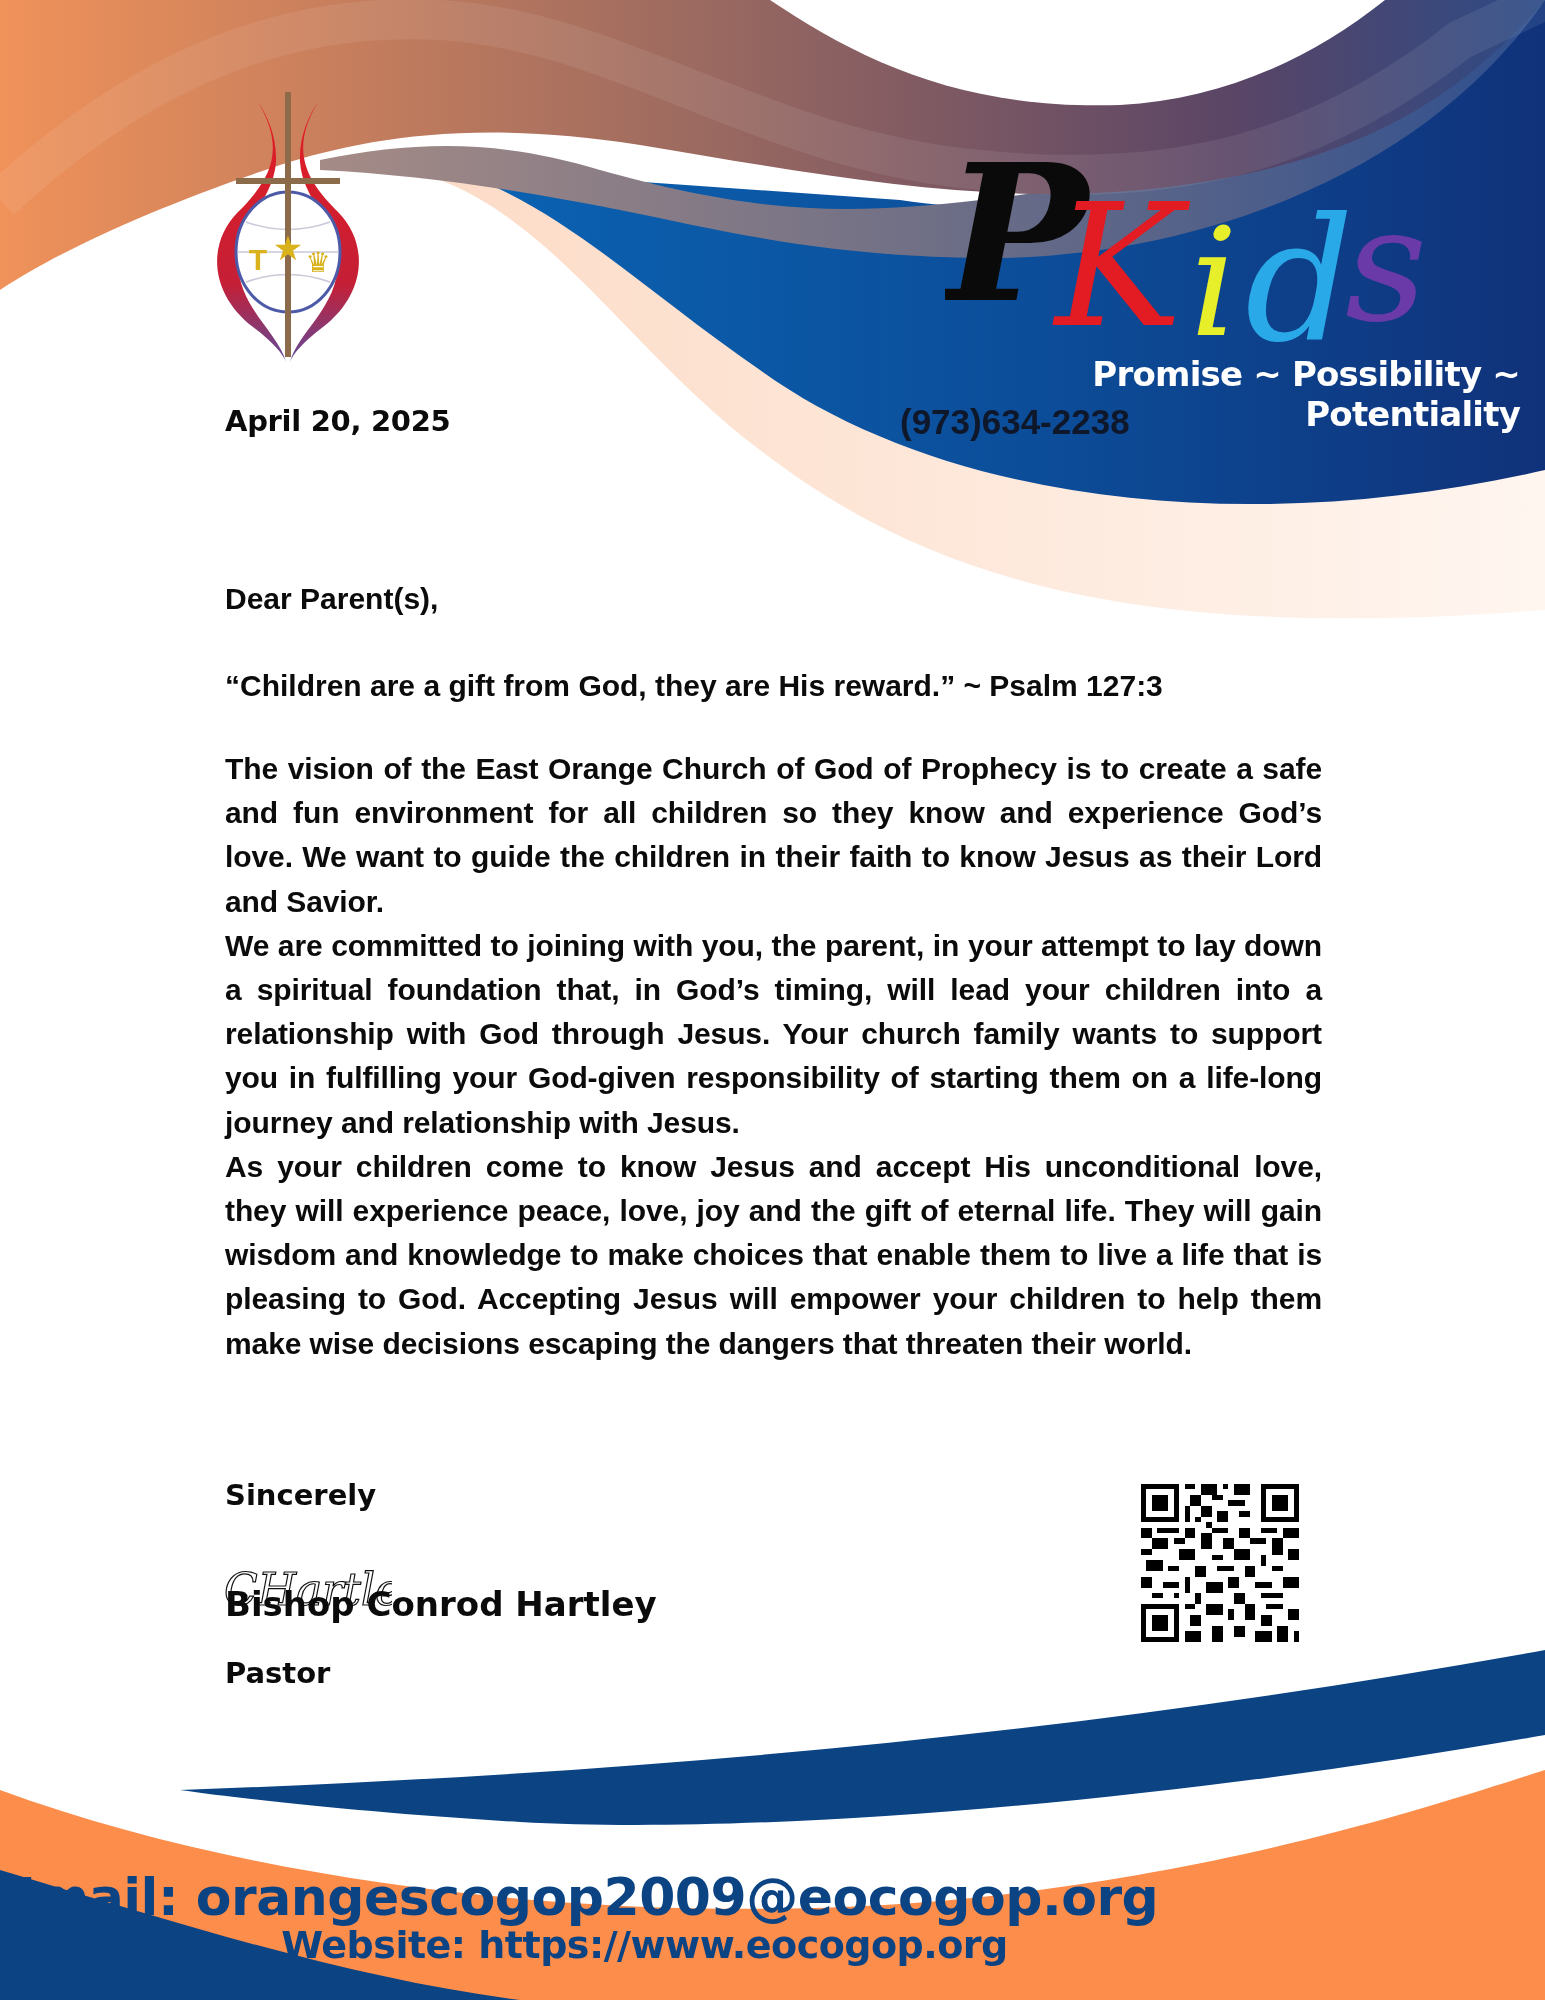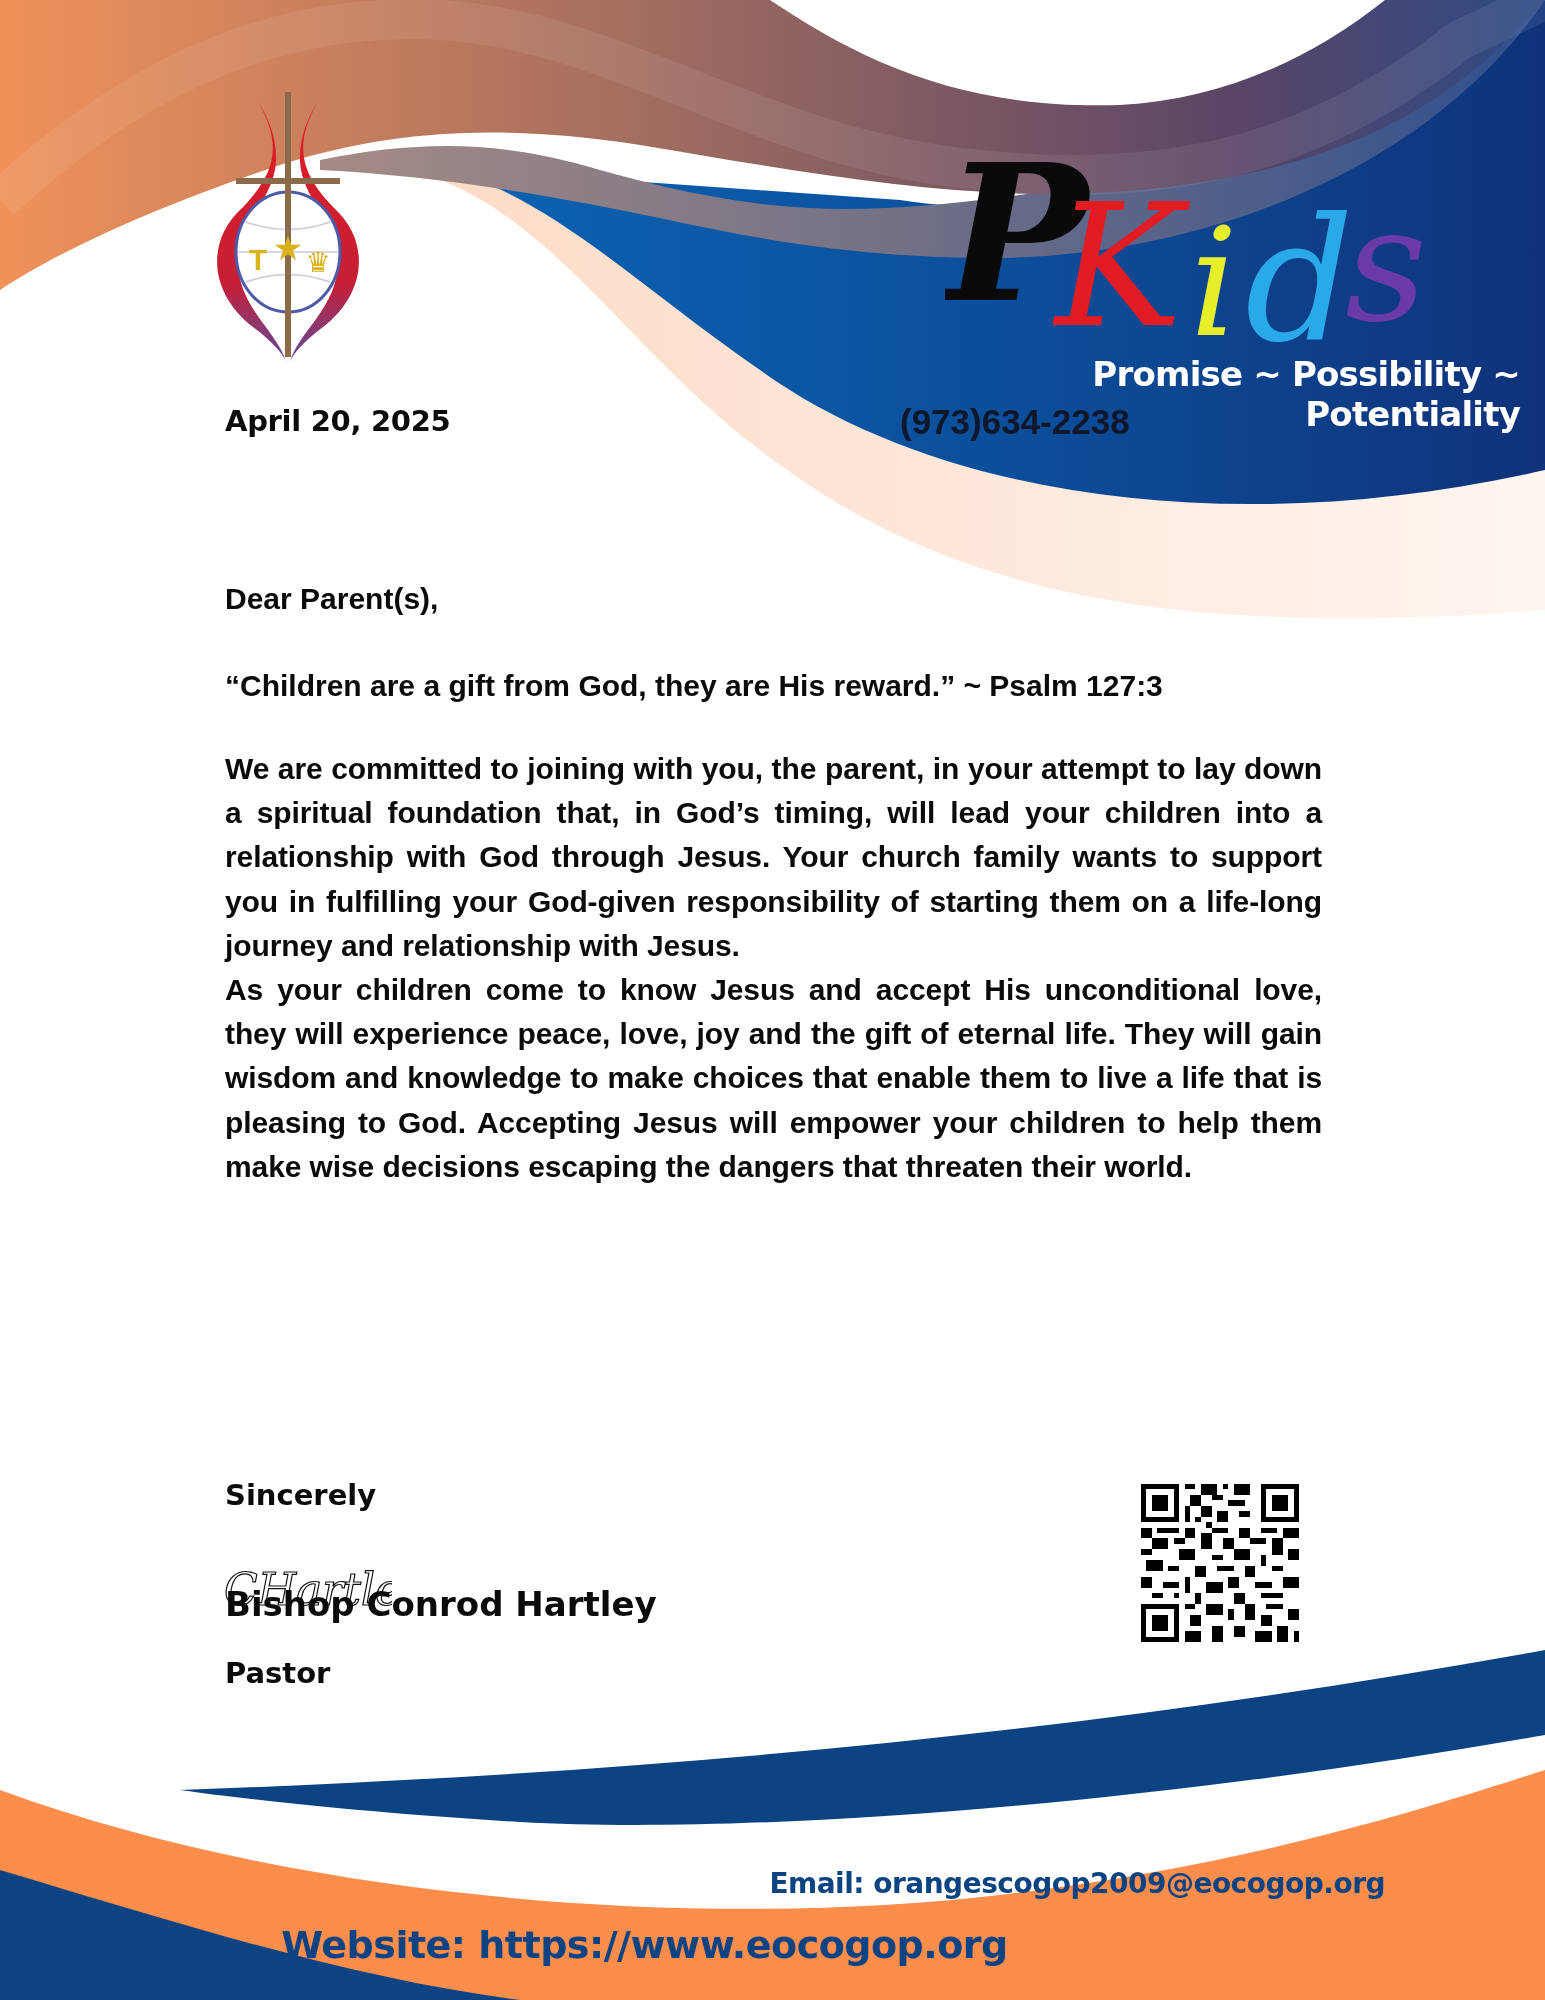--- a/index.html
+++ b/index.html
@@ -41,22 +41,22 @@
   .closing { left: 225px; top: 1478px; font-size: 29px; font-weight: bold; font-family: "DejaVu Sans", sans-serif; }
   .signature { left: 222px; top: 1555px; width: 170px; height: 70px; }
   .signer-name { left: 225px; top: 1584px; font-size: 34px; font-weight: bold; font-family: "DejaVu Sans", sans-serif; }
   .signer-title { left: 225px; top: 1656px; font-size: 29px; font-weight: bold; font-family: "DejaVu Sans", sans-serif; }
 
   
   .qr { left: 1140px; top: 1484px; width: 160px; height: 158px; }
 
   
   .footer-email {
-    left: 0; top: 1867px; width: 1385px; text-align: right;
-    color: #0b4383; font-weight: bold; font-size: 28px; font-family: "DejaVu Sans", sans-serif; letter-spacing: -0.5px;
+    left: 0; top: 1867px; width: 1385px; text-align: left;
+    color: #0b4383; font-weight: bold; font-size: 52px; font-family: "DejaVu Sans", sans-serif; letter-spacing: -0.5px;
   }
   .footer-web {
     left: 0; top: 1923px; width: 1289px; text-align: center;
     color: #0b4383; font-weight: bold; font-size: 38px; font-family: "DejaVu Sans", sans-serif; letter-spacing: -0.5px;
   }
 </style>
 </head>
 <body>
 
 <svg class="bg-svg" viewBox="0 0 1545 2000" xmlns="http://www.w3.org/2000/svg">
@@ -130,20 +130,21 @@
 </svg>
 
 <div class="layer tagline">Promise ~ Possibility ~ Potentiality</div>
 <div class="layer phone">(973)634-2238</div>
 
 <div class="layer date">April 20, 2025</div>
 <div class="layer greeting">Dear Parent(s),</div>
 <div class="layer quote">“Children are a gift from God, they are His reward.” ~ Psalm 127:3</div>
 
 <div class="layer body-text">
+  <p>The vision of the East Orange Church of God of Prophecy is to create a safe and fun environment for all children so they know and experience God’s love. We want to guide the children in their faith to know Jesus as their Lord and Savior.</p>
   <p>We are committed to joining with you, the parent, in your attempt to lay down a spiritual foundation that, in God’s timing, will lead your children into a relationship with God through Jesus. Your church family wants to support you in fulfilling your God-given responsibility of starting them on a life-long journey and relationship with Jesus.</p>
   <p>As your children come to know Jesus and accept His unconditional love, they will experience peace, love, joy and the gift of eternal life. They will gain wisdom and knowledge to make choices that enable them to live a life that is pleasing to God. Accepting Jesus will empower your children to help them make wise decisions escaping the dangers that threaten their world.</p>
 </div>
 
 <div class="layer closing">Sincerely</div>
 
 <svg class="layer signature" viewBox="0 0 170 70" xmlns="http://www.w3.org/2000/svg">
   <text x="2" y="50" font-size="44" font-style="italic" font-family="DejaVu Serif, serif" fill="none" stroke="#111" stroke-width="1.2">CHartley</text>
 </svg>
 

